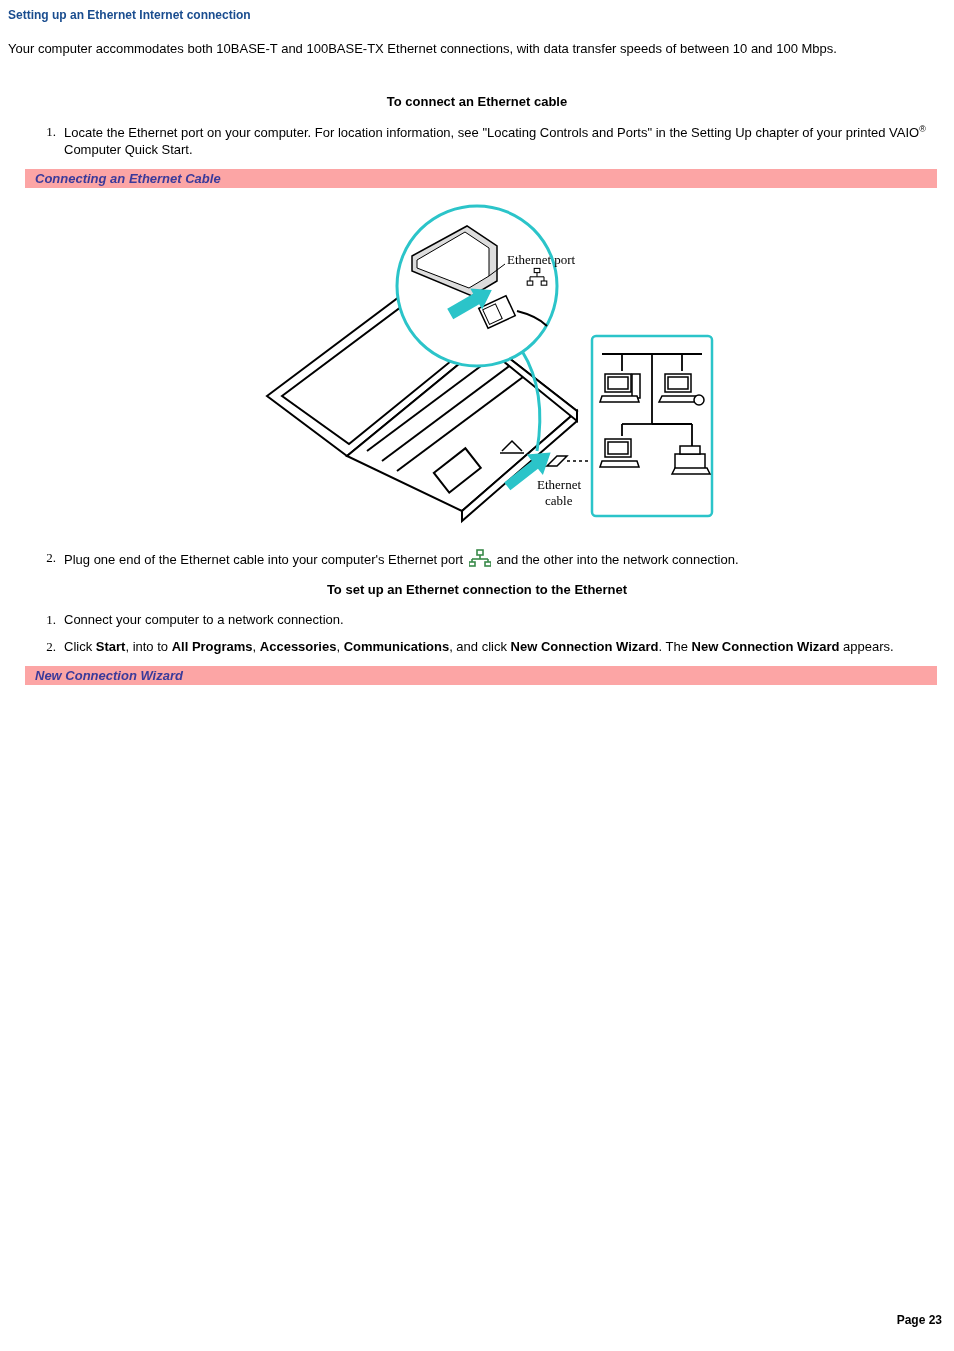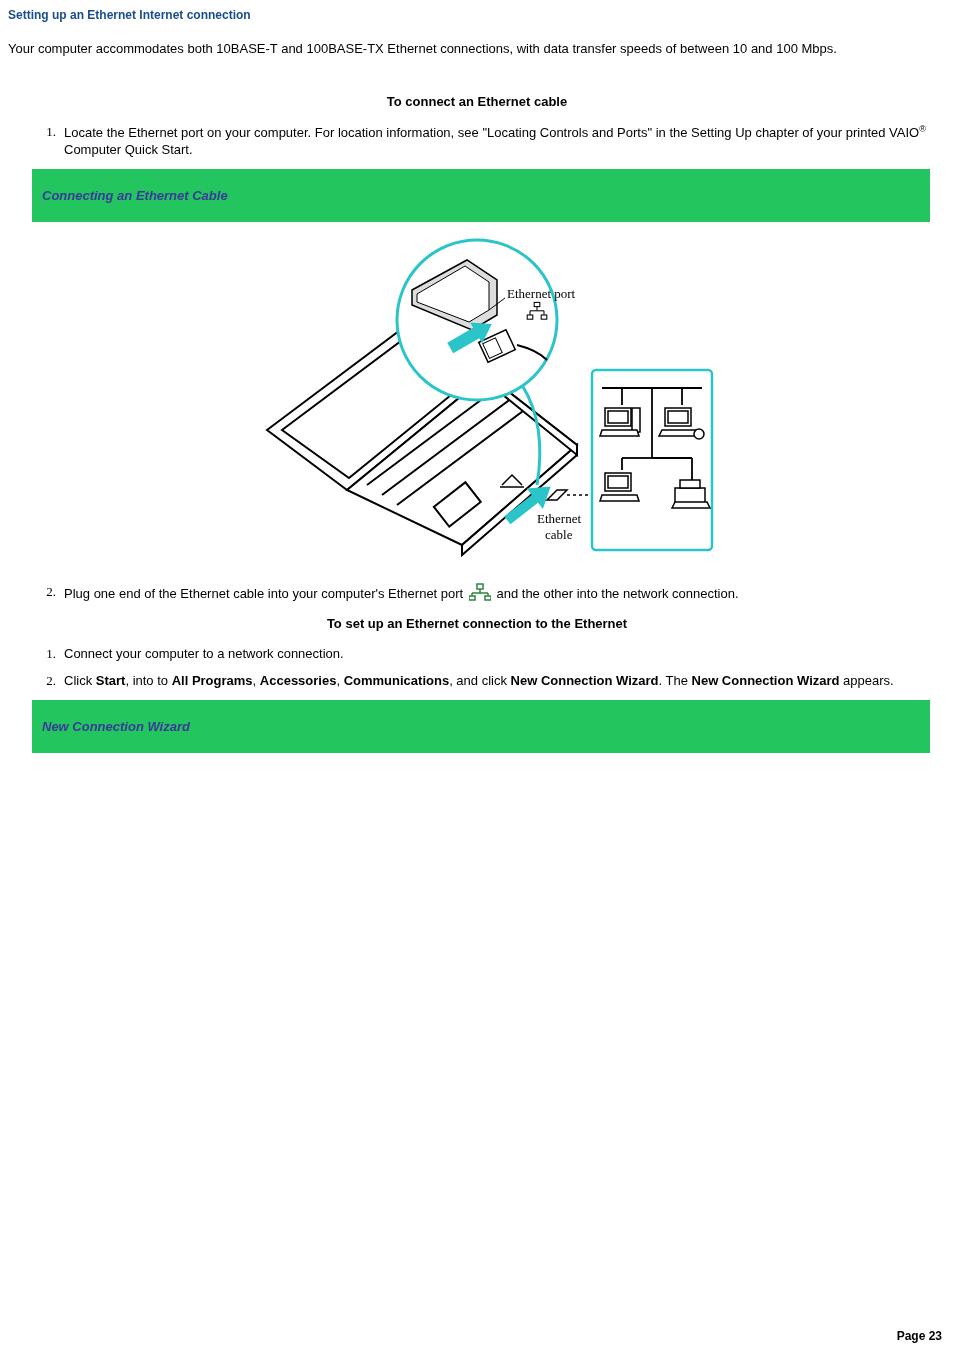--- a/index.html
+++ b/index.html
@@ -46,43 +46,43 @@
     ol li .num {
       position: absolute;
       left: 0;
       top: 0;
       font-family: "Times New Roman", serif;
       font-size: 13px;
       width: 18px;
       text-align: right;
     }
     .caption-bar {
-      background: #22c55e;
+      background: #fca5a5;
       color: #3a3a9a;
       font-weight: bold;
       font-style: italic;
-      padding: 19px 10px;
-      margin: 6px 16px;
+      padding: 2px 10px;
+      margin: 6px 9px;
       border-left: 8px solid #fff;
     }
     .figure-container {
       text-align: center;
       margin: 8px 0 20px 0;
     }
     .figure-svg {
       display: inline-block;
     }
     .inline-icon {
       display: inline-block;
       vertical-align: middle;
       margin: 0 2px;
     }
     .page-footer {
       position: absolute;
-      bottom: 8px;
+      bottom: 24px;
       right: 12px;
       font-weight: bold;
       font-size: 12px;
     }
     b { font-weight: bold; }
     sup { font-size: 9px; vertical-align: super; }
   </style>
 </head>
 <body>
 

